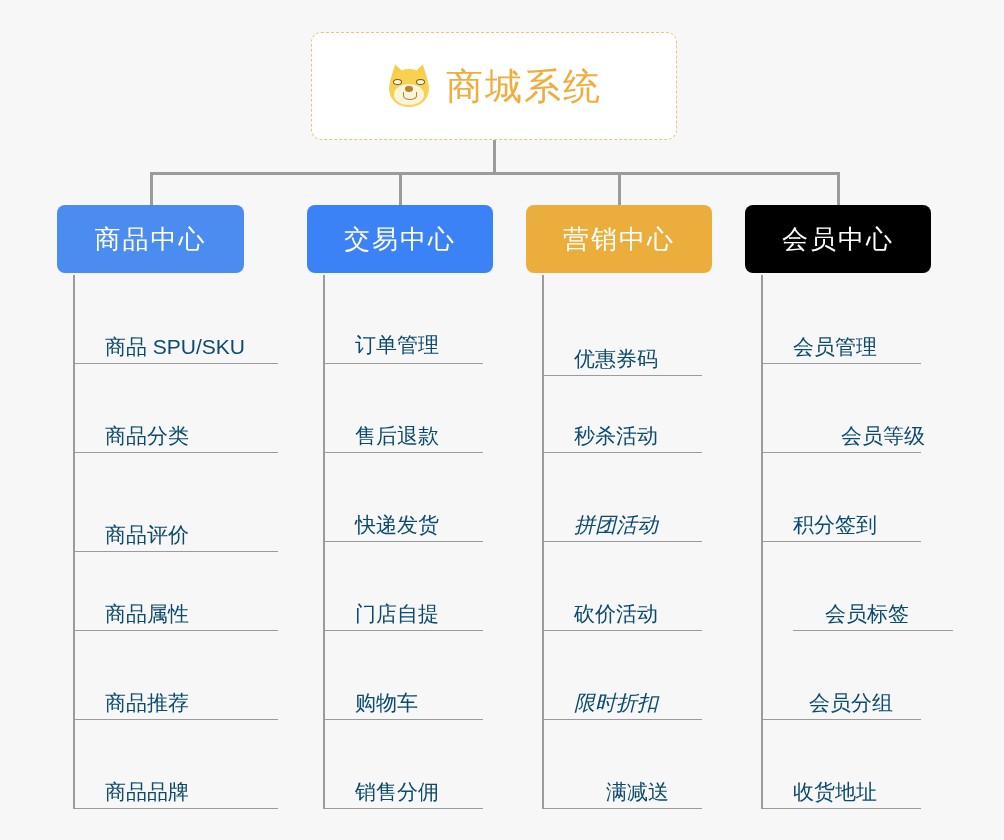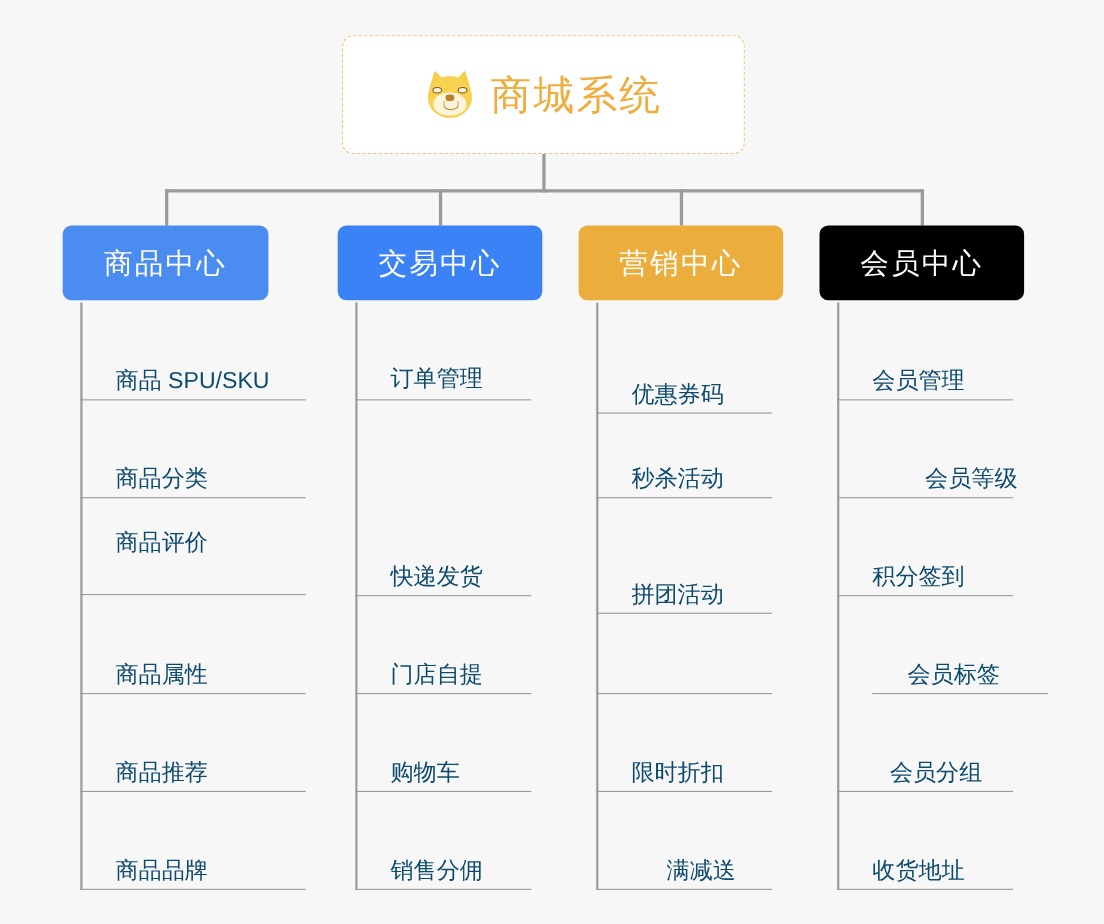--- a/index.html
+++ b/index.html
@@ -197,21 +197,21 @@
       <div class="leaf-col" style="left: 73px; top: 275px; width: 205px; height: 534px;">
         <div class="leaf-stem" style="height: 534px;"></div>
         <div class="leaf-item" style="top: 0px; width: 205px;">
           <span class="leaf-label">商品 SPU/SKU</span>
           <span class="leaf-underline" style="width: 205px;"></span>
         </div>
         <div class="leaf-item" style="top: 89px; width: 205px;">
           <span class="leaf-label">商品分类</span>
           <span class="leaf-underline" style="width: 205px;"></span>
         </div>
-        <div class="leaf-item" style="top: 177px; width: 205px; align-items: center;">
+        <div class="leaf-item" style="top: 188px; width: 205px;">
           <span class="leaf-label">商品评价</span>
           <span class="leaf-underline" style="width: 205px;"></span>
         </div>
         <div class="leaf-item" style="top: 267px; width: 205px;">
           <span class="leaf-label">商品属性</span>
           <span class="leaf-underline" style="width: 205px;"></span>
         </div>
         <div class="leaf-item" style="top: 356px; width: 205px;">
           <span class="leaf-label">商品推荐</span>
           <span class="leaf-underline" style="width: 205px;"></span>
@@ -223,20 +223,24 @@
       </div>
       <div class="cat-box" style="left: 307px; top: 205px; width: 186px; background: #3b82f6;">
         <span>交易中心</span>
       </div>
       <div class="leaf-col" style="left: 323px; top: 275px; width: 160px; height: 534px;">
         <div class="leaf-stem" style="height: 534px;"></div>
         <div class="leaf-item" style="top: 0px; width: 160px; font-family: Liberation Mono, monospace;">
           <span class="leaf-label">订单管理</span>
           <span class="leaf-underline" style="width: 160px;"></span>
         </div>
+        <div class="leaf-item" style="top: 89px; width: 160px;">
+          <span class="leaf-label">售后退款</span>
+          <span class="leaf-underline" style="width: 160px;"></span>
+        </div>
         <div class="leaf-item" style="top: 178px; width: 160px;">
           <span class="leaf-label">快递发货</span>
           <span class="leaf-underline" style="width: 160px;"></span>
         </div>
         <div class="leaf-item" style="top: 267px; width: 160px;">
           <span class="leaf-label">门店自提</span>
           <span class="leaf-underline" style="width: 160px;"></span>
         </div>
         <div class="leaf-item" style="top: 356px; width: 160px;">
           <span class="leaf-label">购物车</span>
@@ -253,28 +257,29 @@
       <div class="leaf-col" style="left: 542px; top: 275px; width: 160px; height: 534px;">
         <div class="leaf-stem" style="height: 534px;"></div>
         <div class="leaf-item" style="top: 12px; width: 160px;">
           <span class="leaf-label">优惠券码</span>
           <span class="leaf-underline" style="width: 160px;"></span>
         </div>
         <div class="leaf-item" style="top: 89px; width: 160px;">
           <span class="leaf-label">秒杀活动</span>
           <span class="leaf-underline" style="width: 160px;"></span>
         </div>
-        <div class="leaf-item" style="top: 194px; width: 160px;">
+        <div class="leaf-item" style="top: 178px; width: 160px; font-style: italic;">
           <span class="leaf-label">拼团活动</span>
           <span class="leaf-underline" style="width: 160px;"></span>
         </div>
         <div class="leaf-item" style="top: 267px; width: 160px;">
-          <span class="leaf-underline" style="width: 160px;"></span>
-        </div>
-        <div class="leaf-item" style="top: 356px; width: 160px;">
+          <span class="leaf-label">砍价活动</span>
+          <span class="leaf-underline" style="width: 160px;"></span>
+        </div>
+        <div class="leaf-item" style="top: 356px; width: 160px; font-style: italic;">
           <span class="leaf-label">限时折扣</span>
           <span class="leaf-underline" style="width: 160px;"></span>
         </div>
         <div class="leaf-item" style="top: 445px; width: 160px; padding-left: 32px;">
           <span class="leaf-label">满减送</span>
           <span class="leaf-underline" style="width: 160px;"></span>
         </div>
       </div>
       <div class="cat-box" style="left: 745px; top: 205px; width: 186px; background: #000000;">
         <span>会员中心</span>

